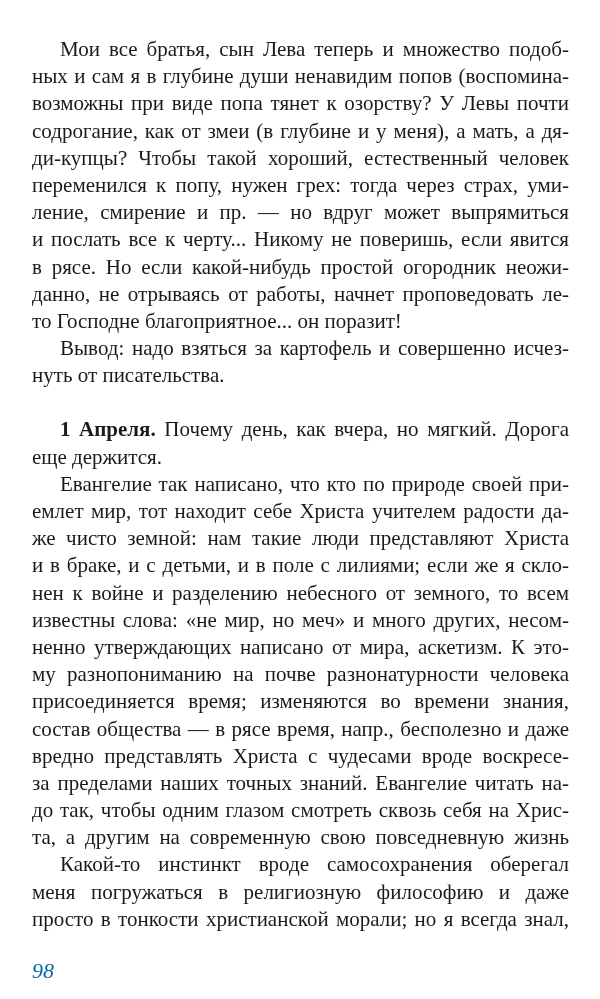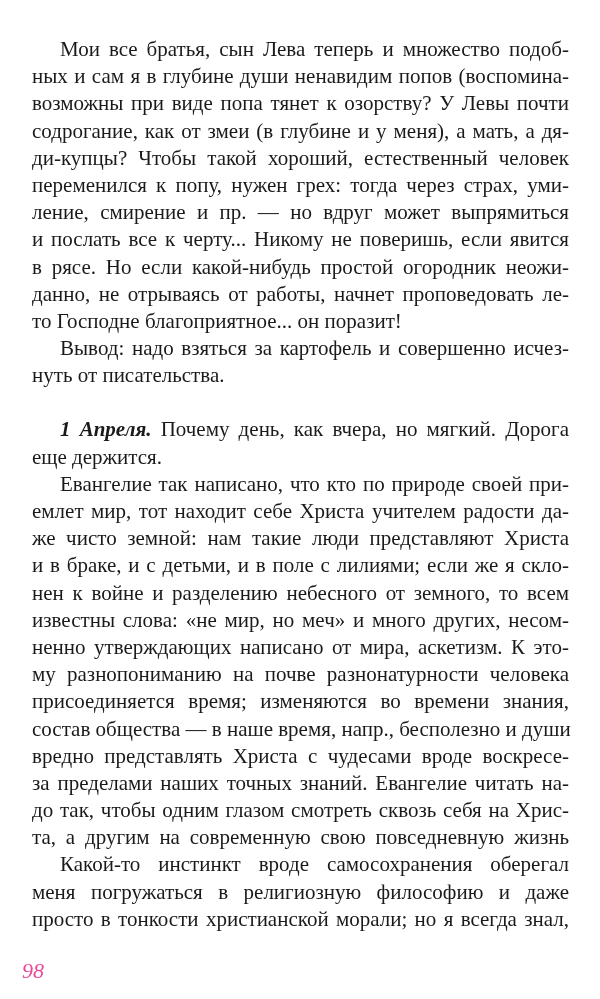--- a/index.html
+++ b/index.html
@@ -7,25 +7,25 @@
   .page {
     position: absolute; left: 32px; top: 36px; width: 537px;
     font-family: "Liberation Serif", serif;
     font-size: 21px; line-height: 27.2px; color: #1a1a1a;
     text-align: justify; hyphens: manual;
   }
   .line { display: block; white-space: nowrap; text-align: justify; text-align-last: justify; height: 27.2px; }
   .line.last { text-align-last: left; }
   .indent { padding-left: 28px; }
   .gap { height: 27px; }
-  .date { font-weight: bold; font-style: italic; }
+  .date { font-weight: bold; }
   .pagenum {
-    position: absolute; left: 22px; top: 958px;
+    position: absolute; left: 32px; top: 958px;
     font-family: "Liberation Serif", serif; font-style: italic;
-    font-size: 22px; color: #ec4899;
+    font-size: 22px; color: #0369a1;
   }
 </style>
 </head>
 <body>
 
 <div class="page">
 
   <div>
     <span class="line indent">Мои все братья, сын Лева теперь и множество подоб-</span>
     <span class="line">ных и сам я в глубине души ненавидим попов (воспомина-</span>
@@ -54,21 +54,21 @@
   <div>
     <span class="line indent">Евангелие так написано, что кто по природе своей при-</span>
     <span class="line">емлет мир, тот находит себе Христа учителем радости да-</span>
     <span class="line">же чисто земной: нам такие люди представляют Христа</span>
     <span class="line">и в браке, и с детьми, и в поле с лилиями; если же я скло-</span>
     <span class="line">нен к войне и разделению небесного от земного, то всем</span>
     <span class="line">известны слова: «не мир, но меч» и много других, несом-</span>
     <span class="line">ненно утверждающих написано от мира, аскетизм. К это-</span>
     <span class="line">му разнопониманию на почве разнонатурности человека</span>
     <span class="line">присоединяется время; изменяются во времени знания,</span>
-    <span class="line">состав общества — в наше время, напр., бесполезно и души</span>
+    <span class="line">состав общества — в рясе время, напр., бесполезно и даже</span>
     <span class="line">вредно представлять Христа с чудесами вроде воскресе-</span>
     <span class="line">за пределами наших точных знаний. Евангелие читать на-</span>
     <span class="line">до так, чтобы одним глазом смотреть сквозь себя на Хрис-</span>
     <span class="line">та, а другим на современную свою повседневную жизнь</span>
   </div>
 
   <div>
     <span class="line indent">Какой-то инстинкт вроде самосохранения оберегал</span>
     <span class="line">меня погружаться в религиозную философию и даже</span>
     <span class="line">просто в тонкости христианской морали; но я всегда знал,</span>

